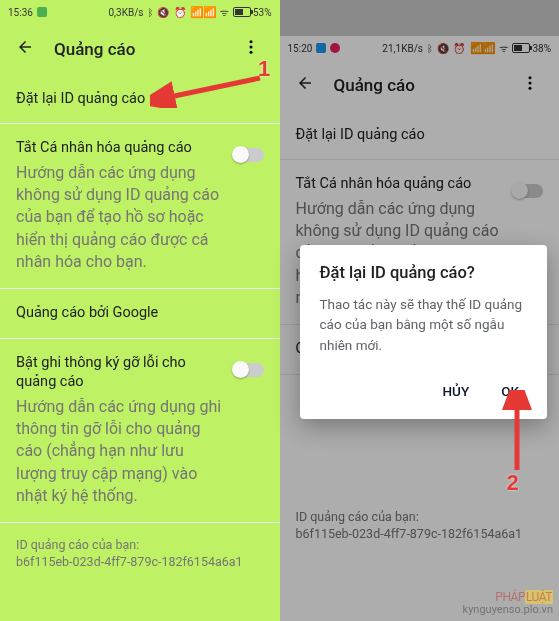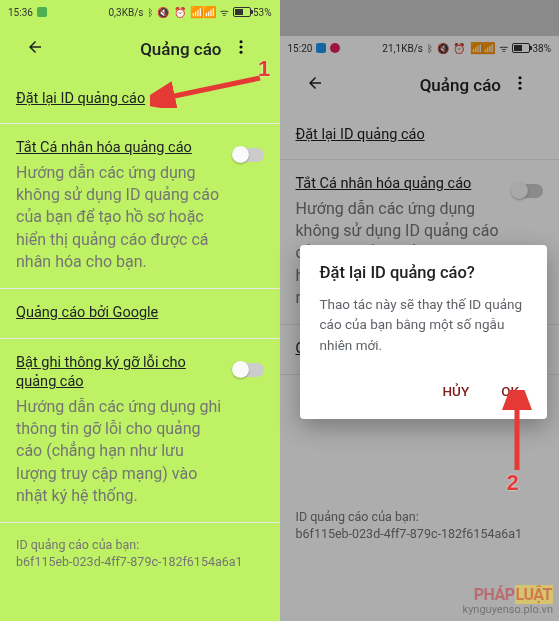--- a/index.html
+++ b/index.html
@@ -13,51 +13,51 @@
   .status-left, .status-right { display: flex; align-items: center; gap: 4px; }
   .badge { width: 10px; height: 10px; border-radius: 2px; background: #4caf50; }
   .badge.b2 { background: #2196f3; }
   .badge.b3 { background: #e91e63; border-radius: 50%; }
   .sig { font-size: 11px; letter-spacing: -1px; }
   .batt { display: inline-flex; align-items: center; }
   .batt-icon { width: 18px; height: 10px; border: 1px solid #333; border-radius: 2px; position: relative; margin-right: 2px; }
   .batt-icon::after { content: ''; position: absolute; right: -3px; top: 2px; width: 2px; height: 4px; background: #333; border-radius: 0 1px 1px 0; }
   .batt-fill { position: absolute; left: 1px; top: 1px; bottom: 1px; width: 50%; background: #333; }
 
-  .appbar { height: 50px; display: flex; align-items: center; padding: 0 20px; text-align: right; }
+  .appbar { height: 50px; display: flex; align-items: center; padding: 0 10px; }
   .back { padding: 6px; margin-right: 14px; }
   .title { font-size: 17px; font-weight: 500; color: #202124; flex: 1; }
   .more { padding: 6px 10px; font-size: 18px; font-weight: bold; }
 
   .content { flex: 1; overflow: hidden; }
   .row { padding: 14px 16px; border-bottom: 1px solid #e8e8e8; display: flex; align-items: flex-start; position: relative; }
   .row.single { min-height: 50px; align-items: center; }
   .row-text { flex: 1; }
-  .row-title { font-size: 14.5px; color: #202124; line-height: 1.35; text-decoration: underline; }
+  .row-title { font-size: 14.5px; color: #202124; line-height: 1.35; }
   .row-desc { font-size: 16px; color: #757575; margin-top: 4px; line-height: 1.4; }
   .switch { width: 30px; height: 14px; background: #ccc; border-radius: 7px; position: relative; margin-top: 10px; margin-left: 6px; flex-shrink: 0; }
   .switch::after { content: ''; width: 17px; height: 17px; background: #fafafa; border-radius: 50%; position: absolute; left: -2px; top: -2px; box-shadow: 0 1px 2px rgba(0,0,0,0.3); }
   .info { padding: 14px 16px; }
   .info-lbl { font-size: 12.5px; color: #757575; }
   .info-val { font-size: 12.5px; color: #757575; margin-top: 2px; word-break: break-all; }
 
   
   .dim { position: absolute; inset: 0; background: rgba(0,0,0,0.28); }
   .dialog { position: absolute; left: 20px; right: 12px; top: 245px; background: #fff; border-radius: 4px; padding: 18px 20px 8px; box-shadow: 0 8px 24px rgba(0,0,0,0.3); }
   .dlg-title { font-size: 16.5px; font-weight: 500; color: #202124; margin-bottom: 12px; }
   .dlg-msg { font-size: 13.5px; color: #5f6368; line-height: 1.5; margin-bottom: 16px; }
   .dlg-actions { display: flex; justify-content: flex-end; gap: 24px; padding: 6px 4px; }
-  .dlg-btn { font-size: 13.5px; font-weight: 500; color: #7f1d1d; background: none; border: none; padding: 6px 4px; cursor: pointer; }
+  .dlg-btn { font-size: 13.5px; font-weight: 500; color: #0f172a; background: none; border: none; padding: 6px 4px; cursor: pointer; }
 
   
   .arrow-svg { position: absolute; pointer-events: none; }
   .num { position: absolute; color: #e53935; font-weight: 800; font-size: 22px; font-family: Arial, sans-serif; text-shadow: 0 0 2px #fff; }
 
   .watermark { position: absolute; right: 6px; bottom: 6px; text-align: right; line-height: 1; }
-  .wm-top { font-size: 16px; font-weight: 700; color: rgba(200,30,40,0.45); letter-spacing: -0.5px; }
+  .wm-top { font-size: 12px; font-weight: 400; color: rgba(200,30,40,0.45); letter-spacing: -0.5px; }
   .wm-top .hl { background: rgba(255,220,50,0.5); padding: 0 1px; }
   .wm-bot { font-size: 11px; color: rgba(90,90,90,0.7); margin-top: 1px; }
 
   svg.ic { width: 18px; height: 18px; }
 </style>
 </head>
 <body>
 
 <div class="panel left">
   <div class="status">

